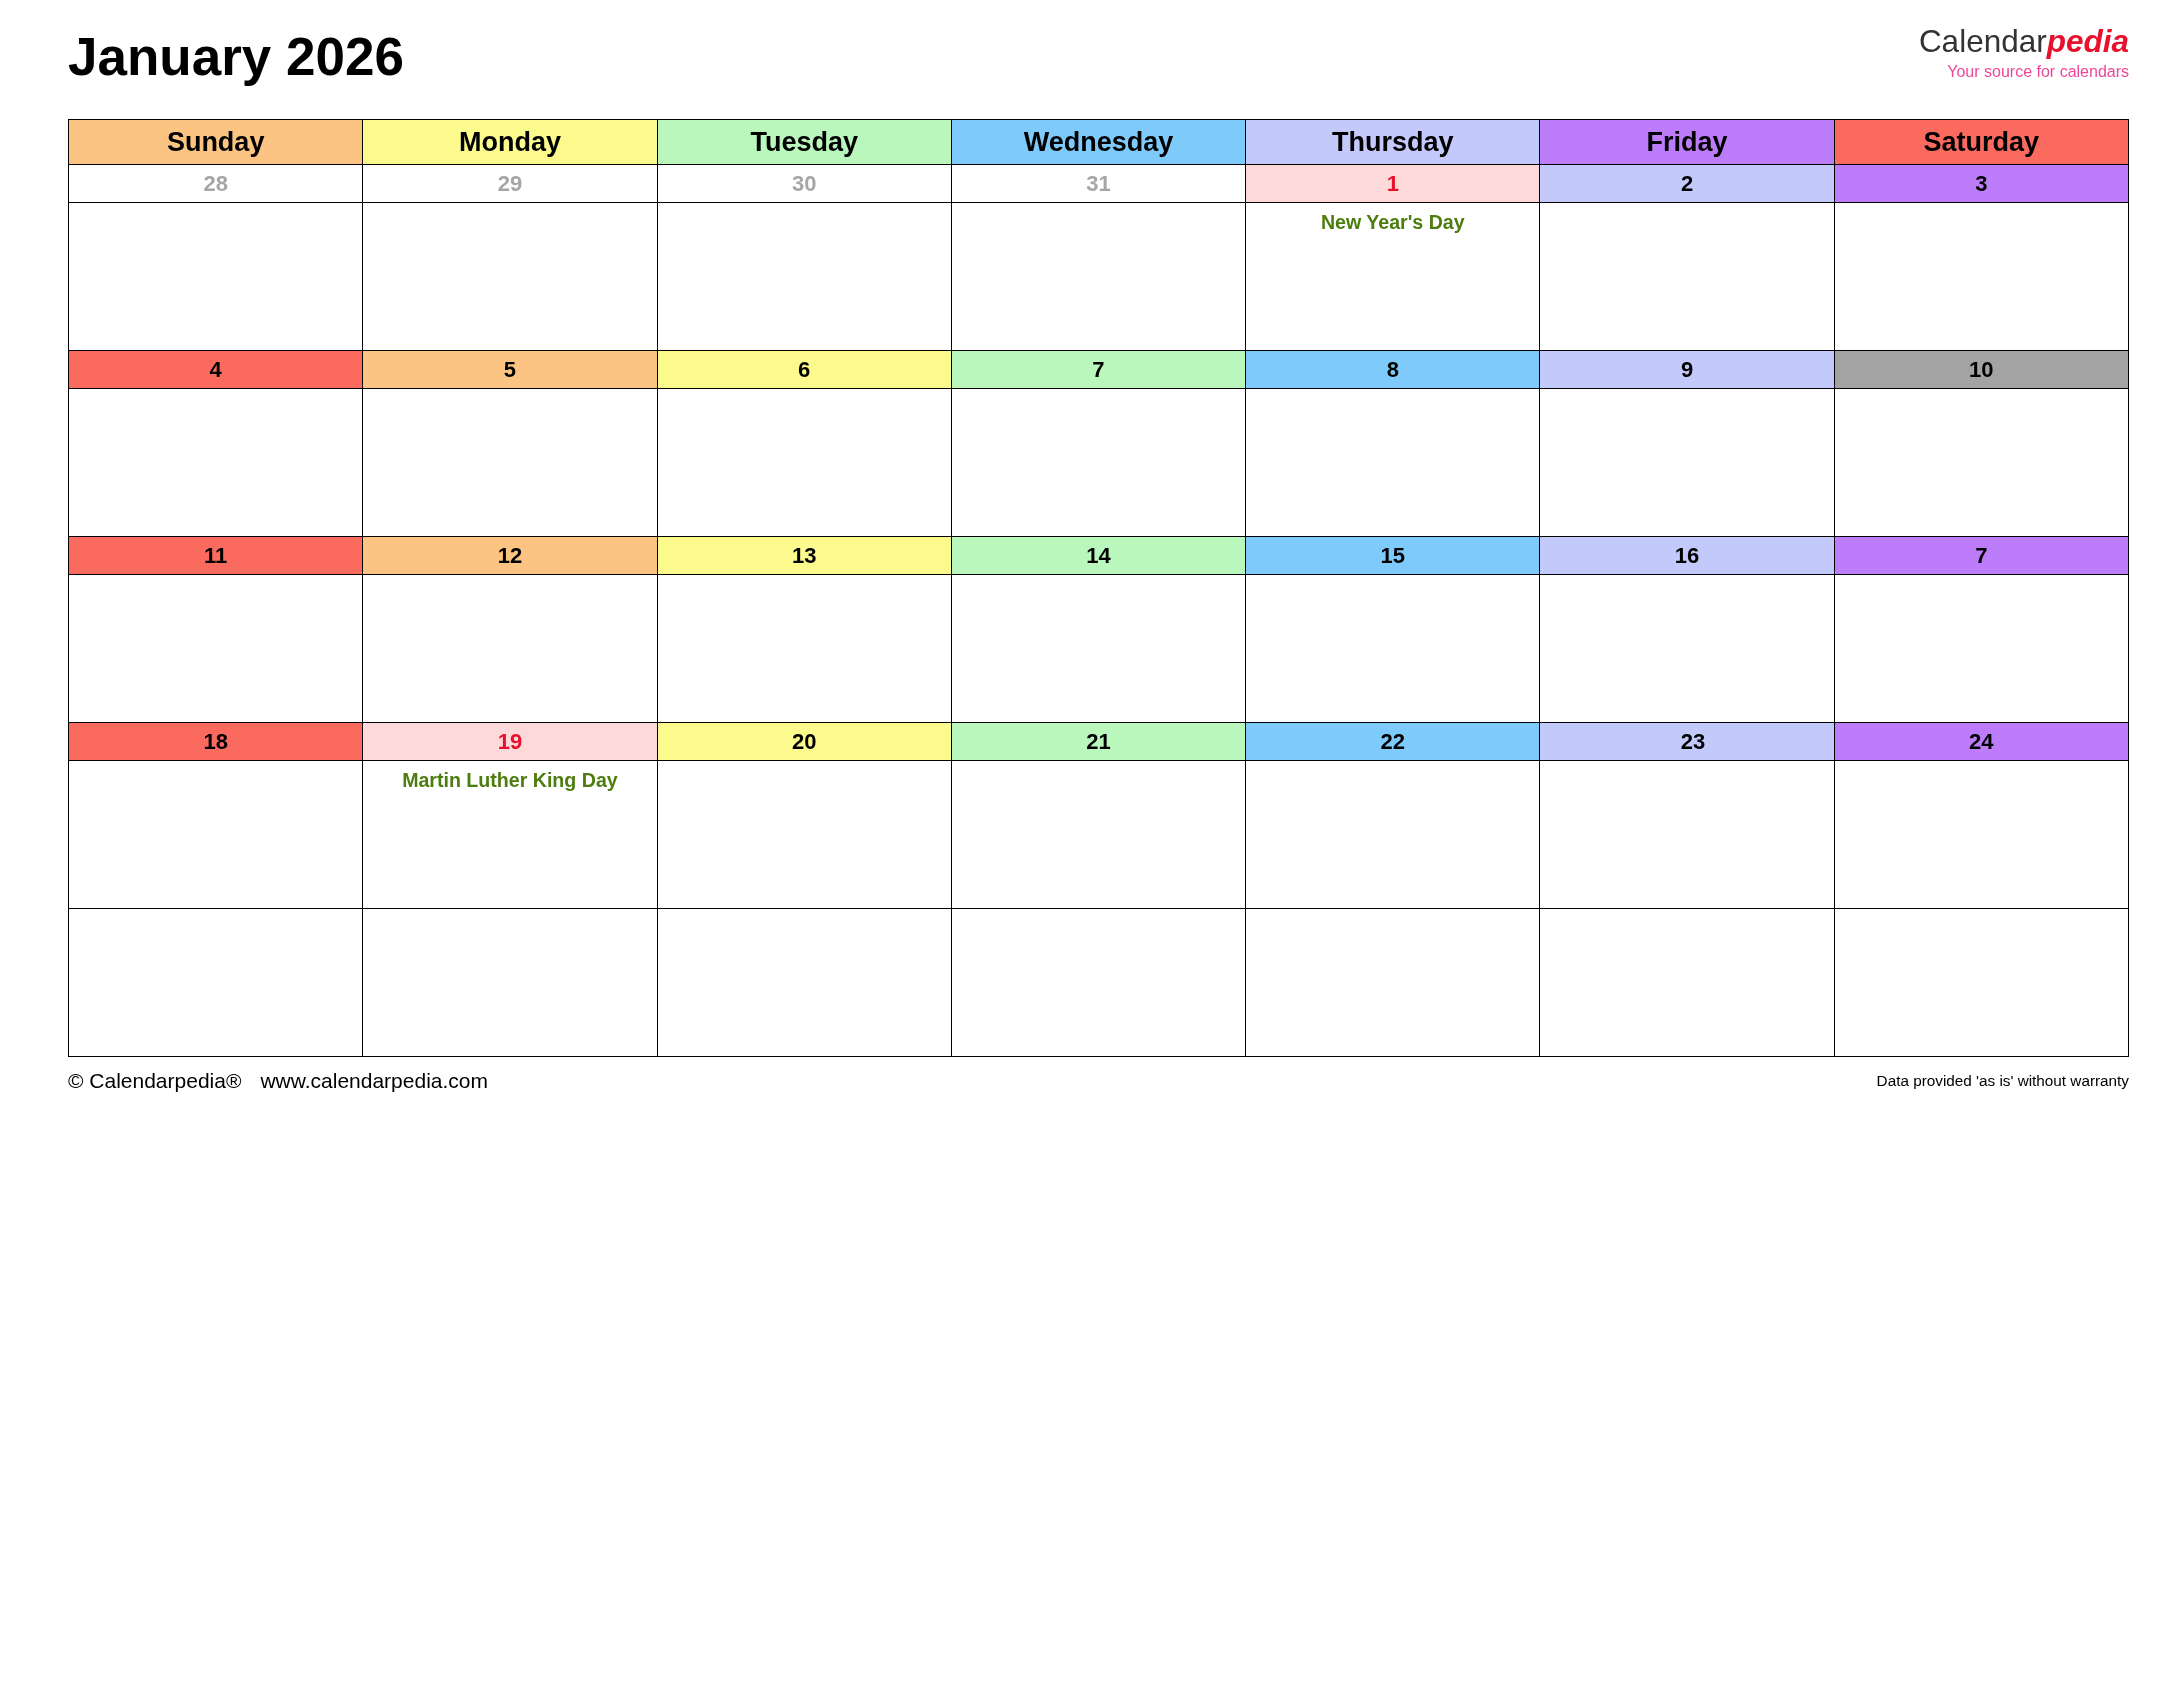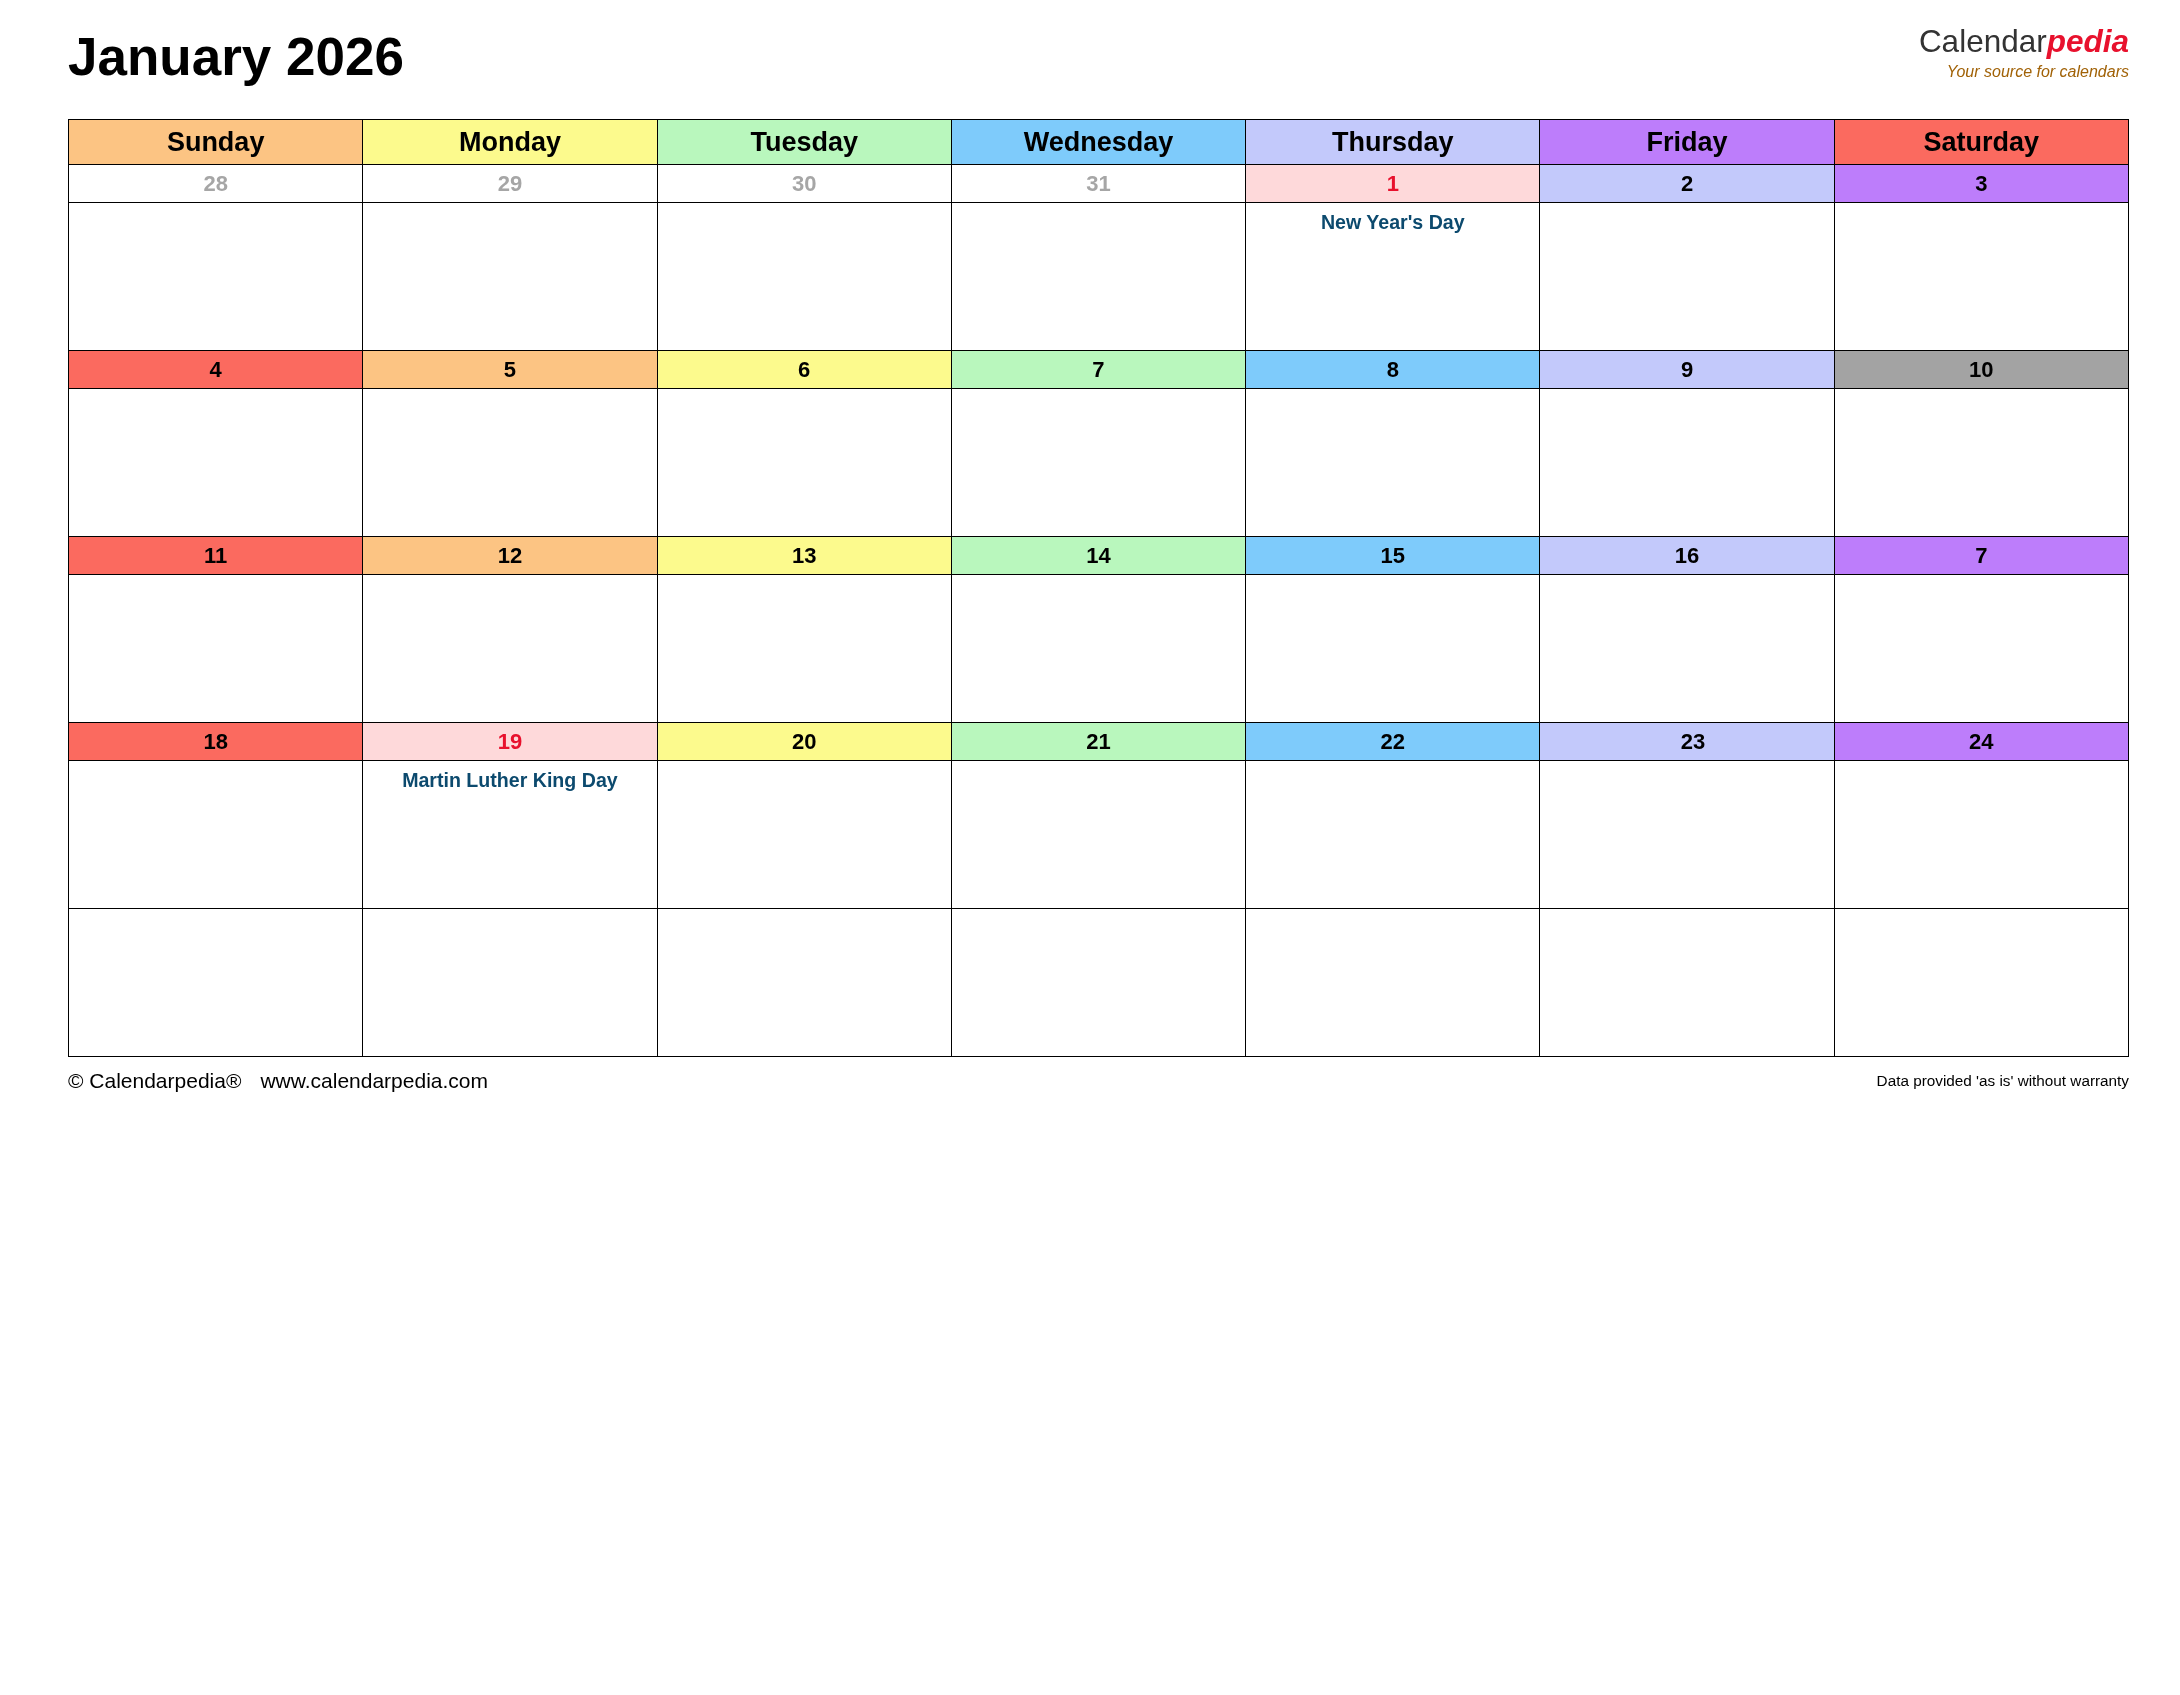--- a/index.html
+++ b/index.html
@@ -50,24 +50,23 @@
     color: #333333;
     white-space: nowrap;
   }
   .brand-main .ped {
     color: #e8112d;
     font-weight: bold;
     font-style: italic;
   }
   .brand-sub {
     font-size: 16px;
-    color: #a16207;
+    color: #ec4899;
     margin-top: 4.3px;
     white-space: nowrap;
-    font-style: italic;
   }
 
   
   .calendar {
     border-collapse: collapse;
     table-layout: fixed;
     width: 2061px;
     border: 0.9px solid #000000;
   }
   .calendar td, .calendar th {
@@ -102,21 +101,21 @@
   }
 
   .daybody {
     height: 147px;
     background: #ffffff;
     vertical-align: top;
   }
   .event {
     font-size: 19.6px;
     font-weight: bold;
-    color: #0c4a6e;
+    color: #4d7c0f;
     text-align: center;
     padding-top: 7.7px;
     line-height: 1.15;
     white-space: nowrap;
     overflow: hidden;
   }
 
   
   .footer {
     position: relative;

